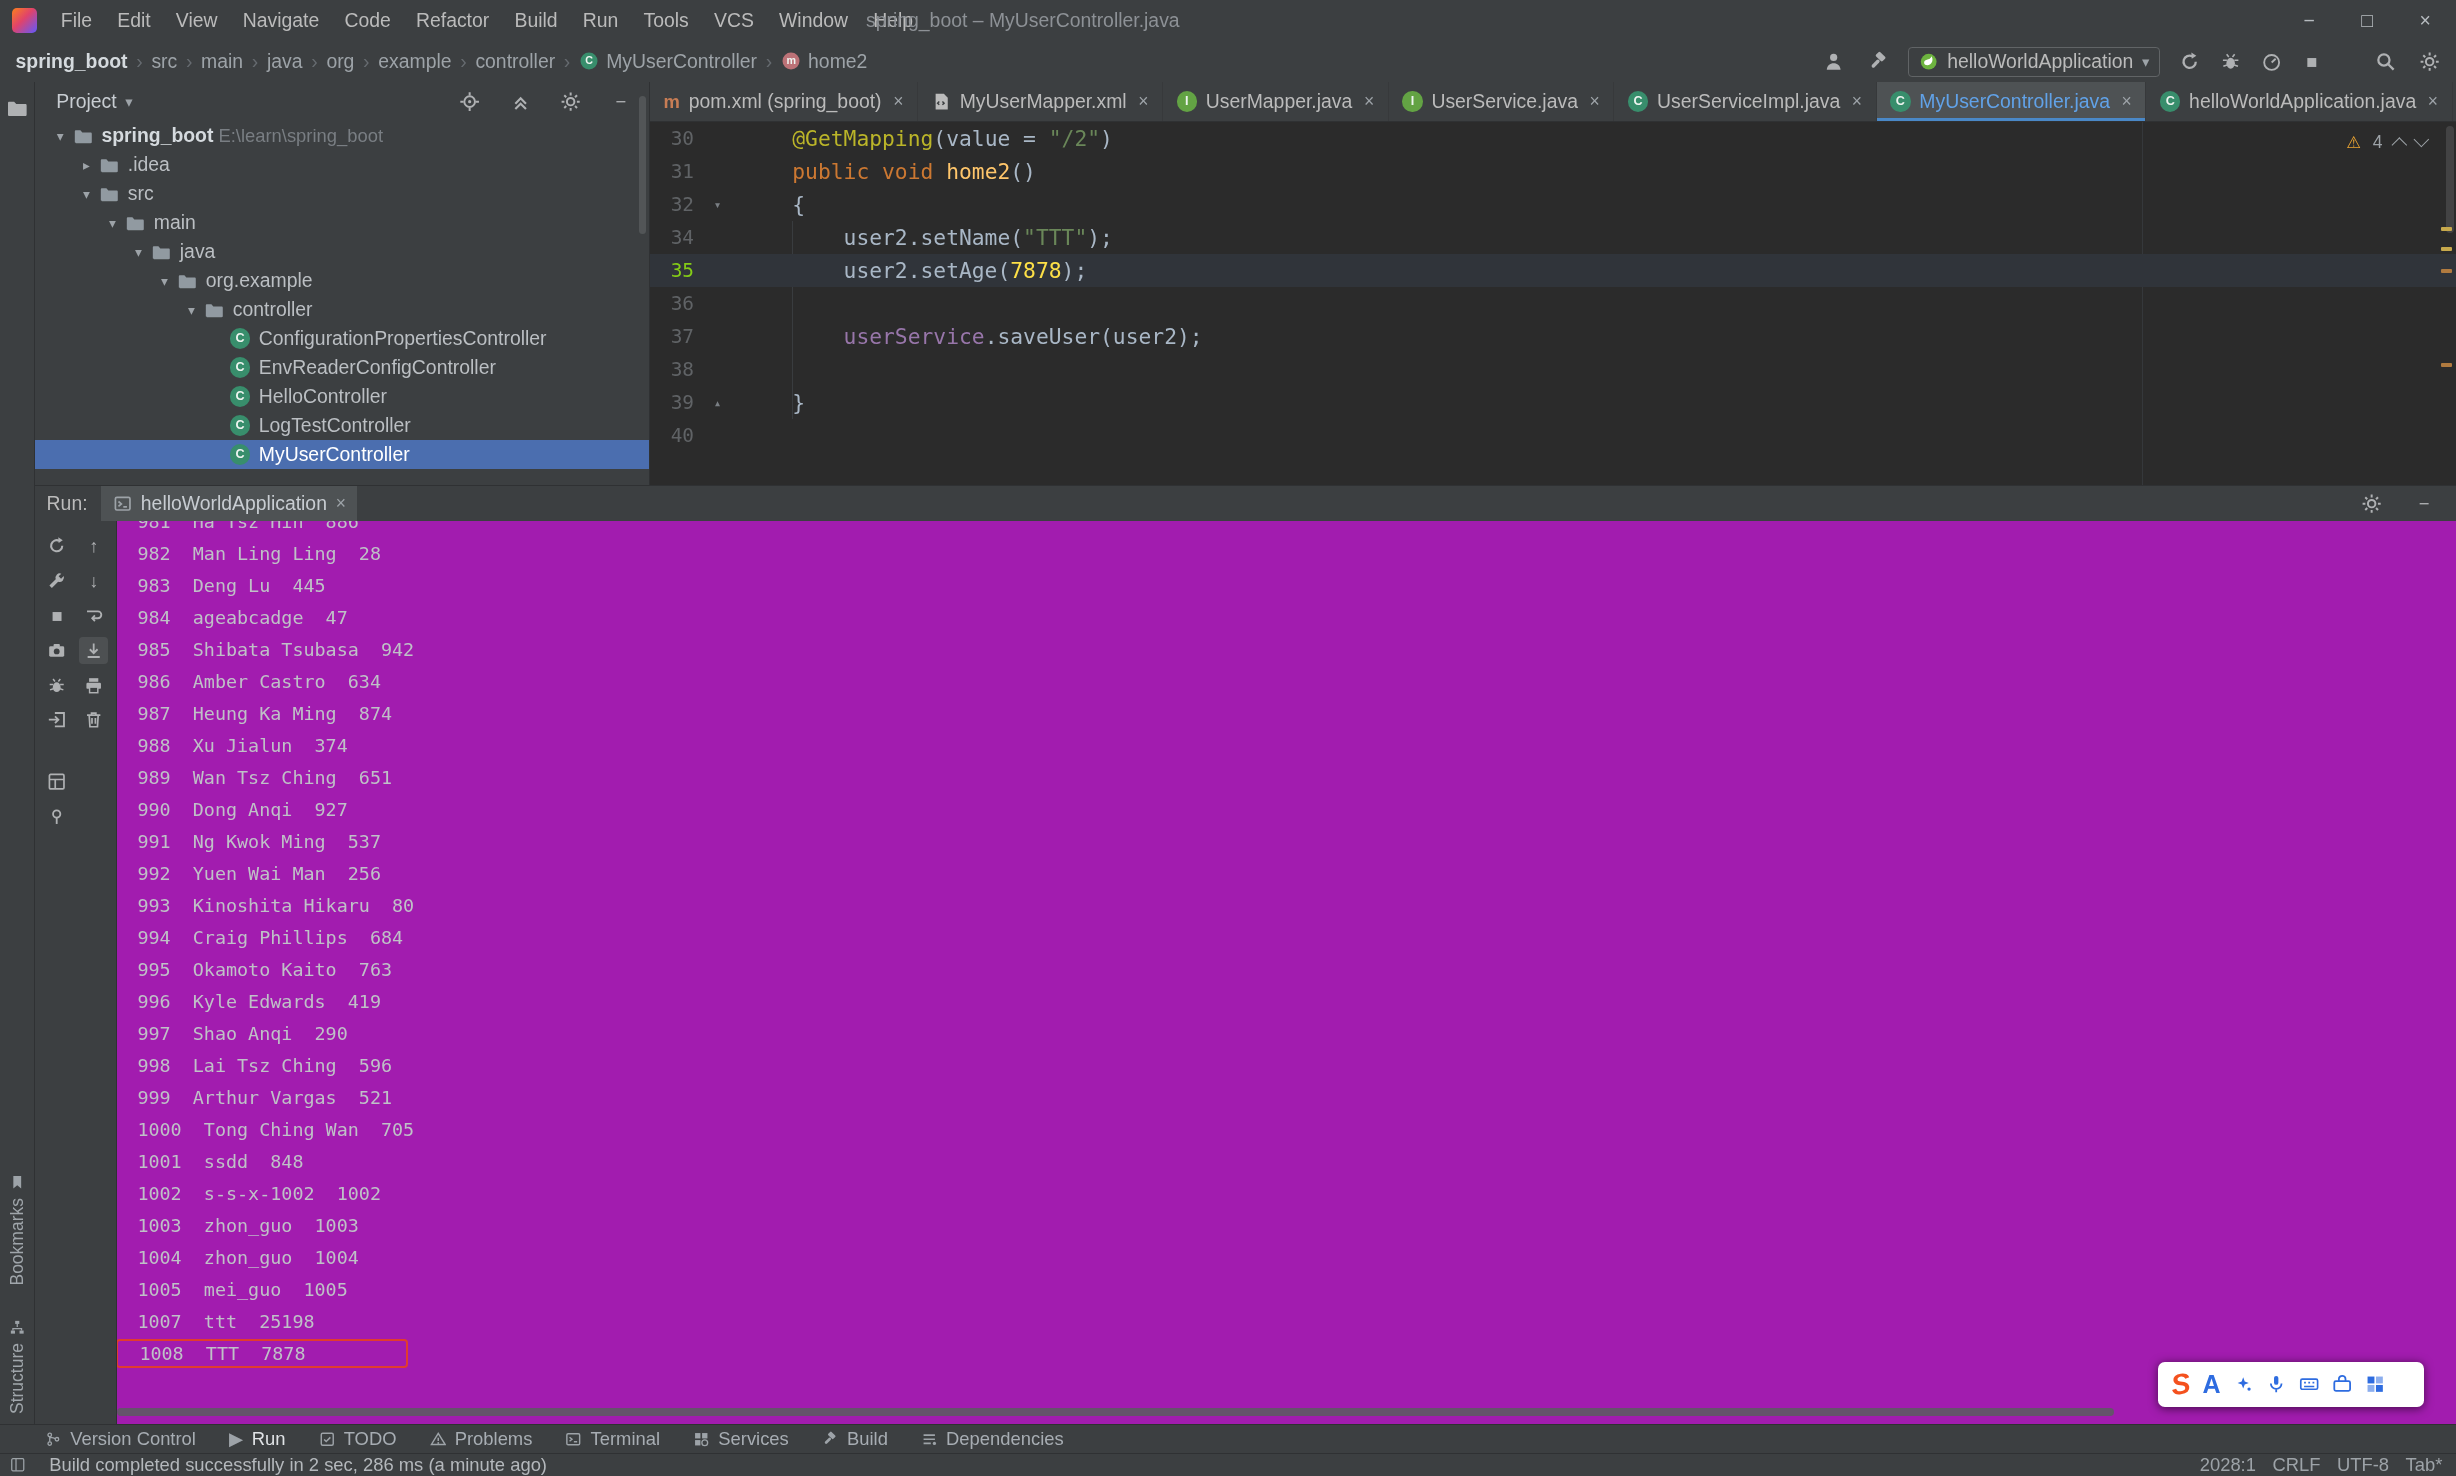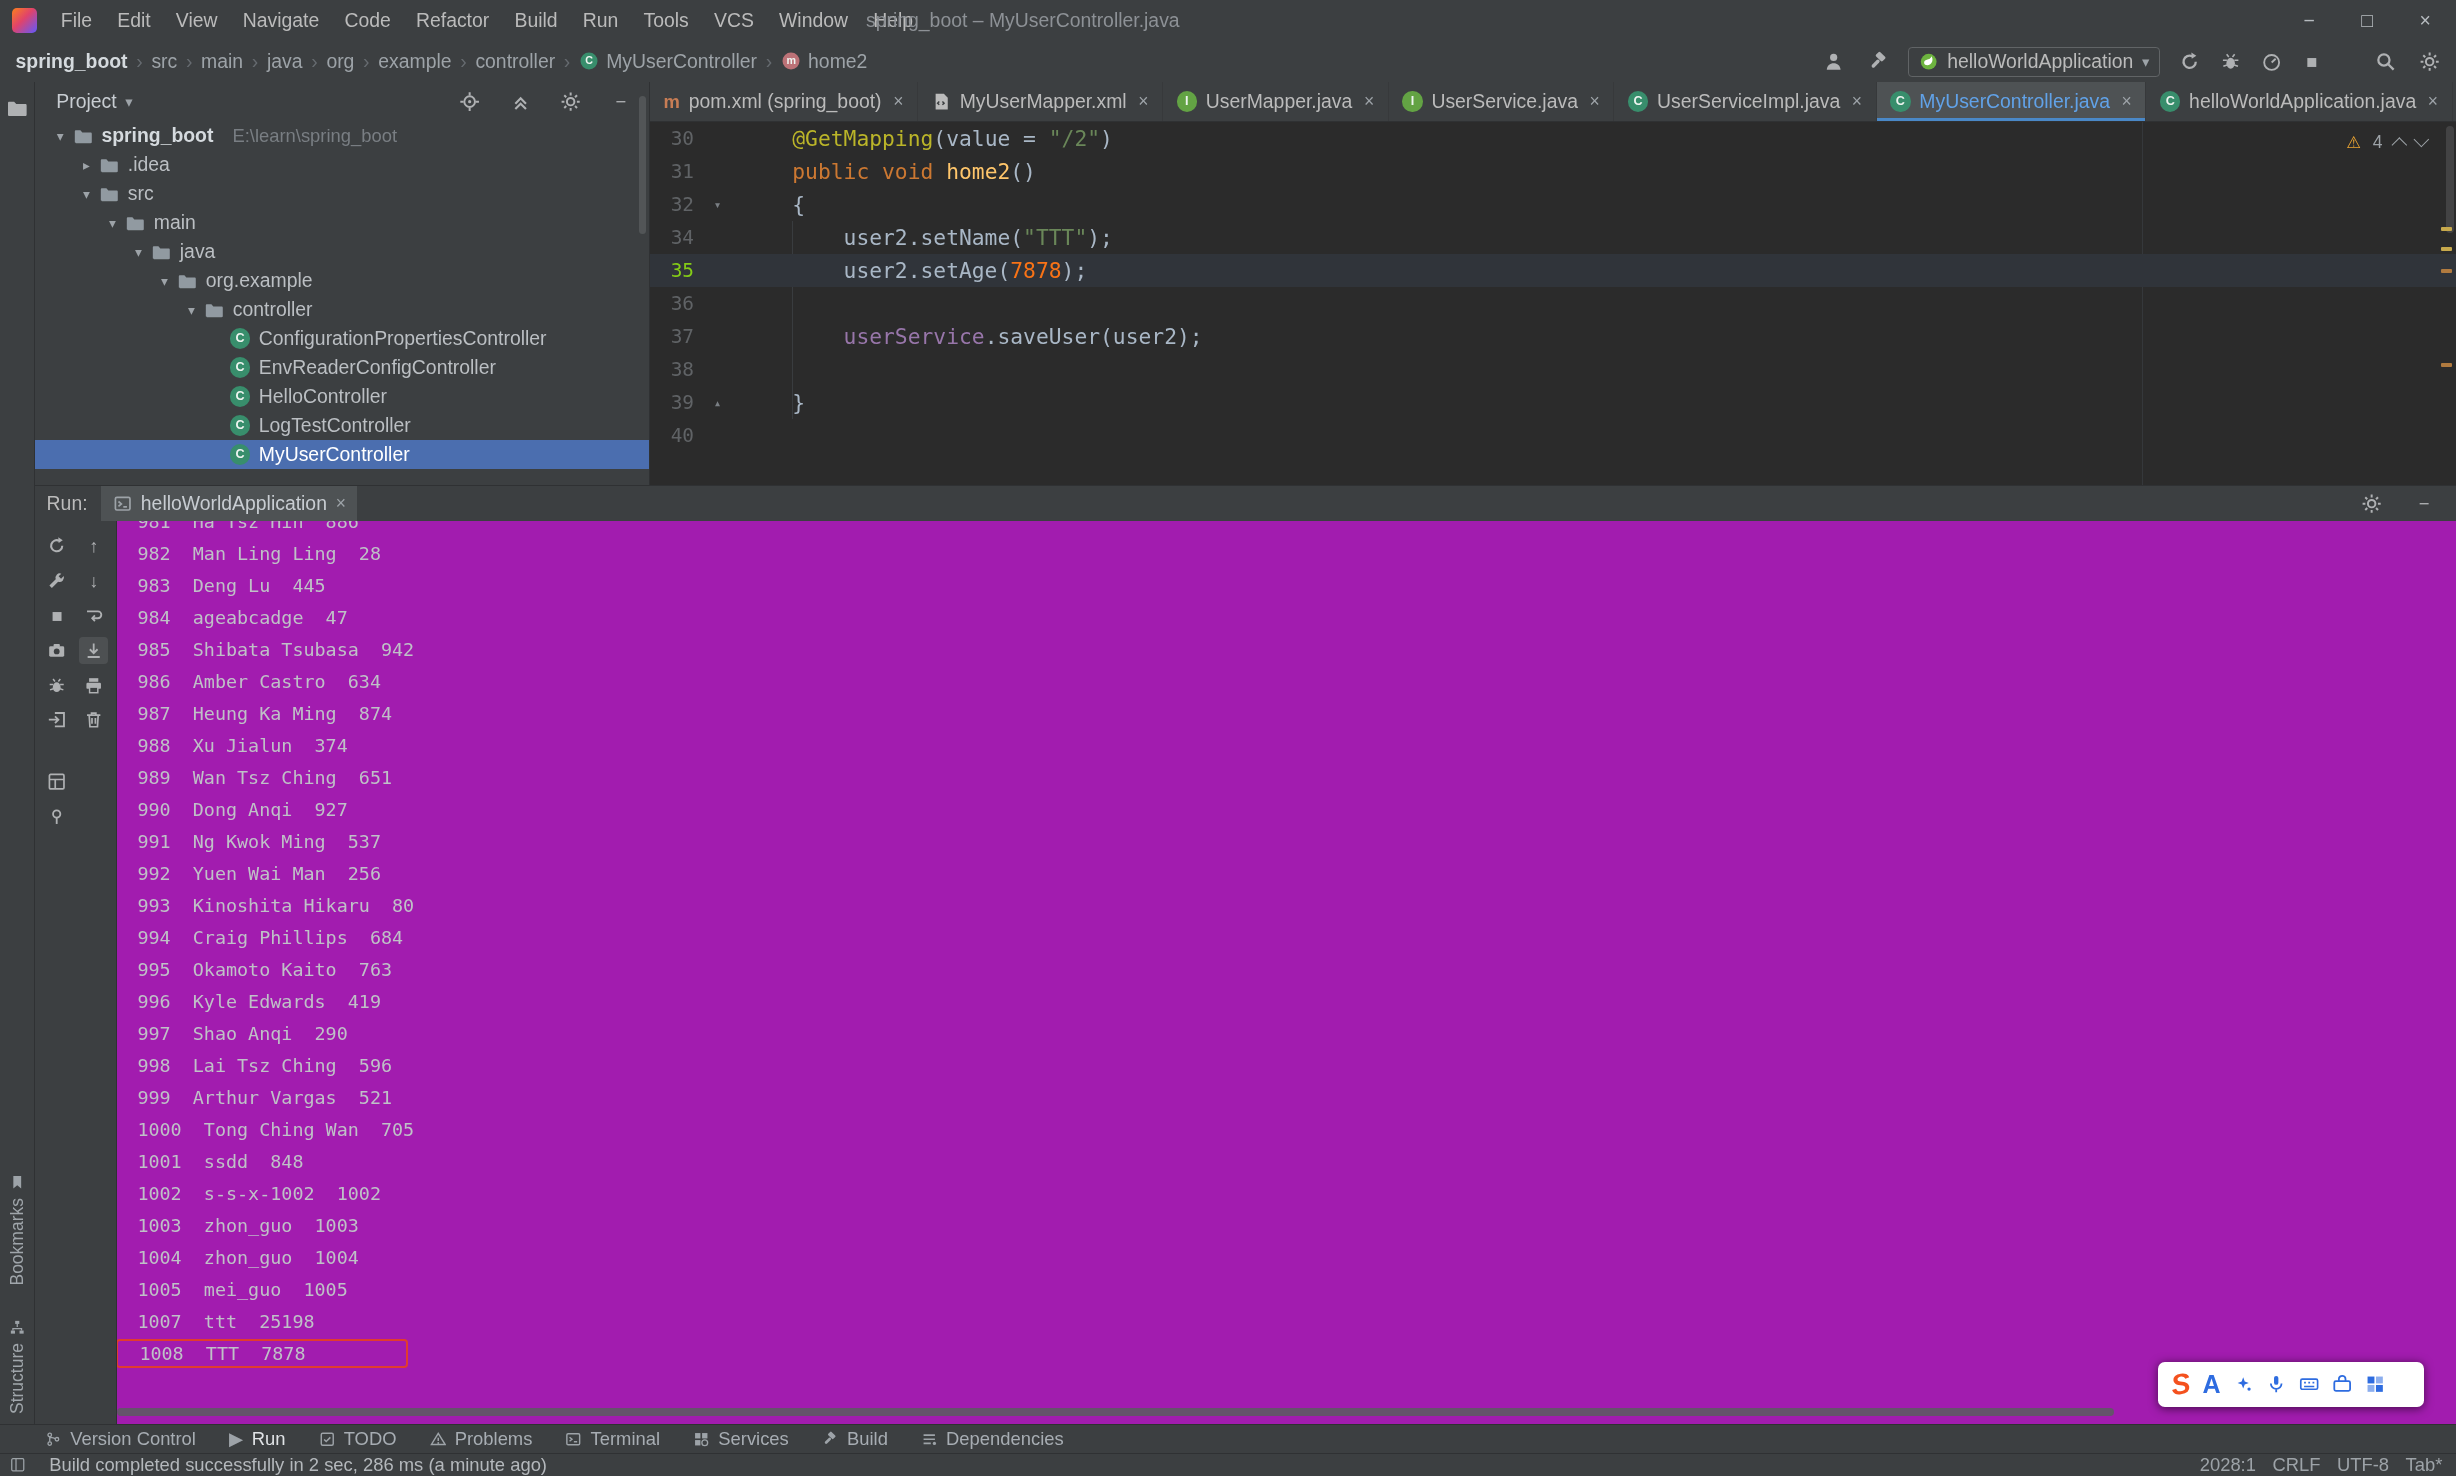--- a/index.html
+++ b/index.html
@@ -56,21 +56,21 @@
   .pp-header .dd{margin-left:8.7px;font-size:14.6px;color:#9da3a8}
   .pp-actions{margin-left:auto;display:flex;gap:21.3px}
   .pp-tree{position:relative;height:364px;overflow:hidden;font-size:19.4px}
   .tree-row{height:29px;display:flex;align-items:center;color:#bbbfc3;white-space:nowrap}
   .tree-row.selected{background:#4b6eaf;color:#ffffff}
   .tw-chev{width:23px;text-align:center;color:#9da3a8;font-size:13.6px;flex:none}
   .tw-icon{width:22px;flex:none;display:inline-flex;justify-content:center;color:#919aa1}
   .tw-icon svg{width:19.4px;height:19.4px}
   .tree-label{margin-left:7.8px}
   .tree-label.bold{font-weight:bold;color:#d5dade}
-  .tree-path{margin-left:19px;color:#797e83;font-size:18.4px}
+  .tree-path{margin-left:5px;color:#797e83;font-size:18.4px}
   .pp-scroll{position:absolute;right:2.9px;top:13.6px;width:6.8px;height:138px;background:#5a5d5f;border-radius:3.9px;opacity:.75}
 
   
   .editor-area{position:absolute;top:82px;left:650px;right:0;height:403px}
   .tabbar{height:40px;background:#3c3f41;border-bottom:1px solid #2f3133;display:flex;align-items:stretch}
   .etab{display:flex;align-items:center;gap:8.7px;padding:0 13.6px;font-size:19.4px;color:#bbbbbb;
     border-right:1px solid #37393b;position:relative}
   .etab .close{color:#9da3a8;font-size:17.5px;margin-left:2.9px}
   .etab.active{background:#4e5254;color:#61a2e8}
   .etab.active::after{content:"";position:absolute;left:0;right:0;bottom:0;height:2.9px;background:#4a88c7}
@@ -78,21 +78,21 @@
   .margin-guide{position:absolute;left:1492px;top:0;bottom:0;width:1px;background:#35383b}
   .indent-guide{position:absolute;left:142px;top:99px;height:198px;width:1px;background:#393c3f}
   .code-lines{position:relative}
   .code-line{display:flex;height:33px;line-height:33px;font-family:"DejaVu Sans Mono","Liberation Mono",monospace;
     font-size:21.3px;white-space:pre}
   .code-line.current{background:#30343a}
   .ln{width:44px;text-align:right;color:#606366;font-size:19.4px;flex:none}
   .code-line.current .ln{color:#84cc16}
   .fold{width:47px;flex:none;text-align:center;color:#7a7f84;font-size:12.6px}
   .ctext{color:#a9b7c6}
-  .tok-kw{color:#cc7832}.tok-str{color:#6a8759}.tok-num{color:#f97316}
+  .tok-kw{color:#cc7832}.tok-str{color:#6a8759}.tok-num{color:#fde047}
   .tok-ann{color:#bbb529}.tok-decl{color:#ffc66b}.tok-field{color:#9876aa}
   .editor-widget{position:absolute;top:9.7px;right:29px;display:flex;align-items:center;gap:11.6px;
     font-size:17.5px;color:#9da3a8}
   .editor-widget .warn{color:#f0a732;font-size:16.5px}
   .chev-btn{width:10.7px;height:10.7px;border-right:1.9px solid #9da3a8;border-bottom:1.9px solid #9da3a8;display:inline-block}
   .chev-up{transform:rotate(-135deg);margin-top:6.8px}
   .chev-down{transform:rotate(45deg);margin-bottom:4.9px}
   .escroll{position:absolute;right:1.9px;top:3.9px;width:7.8px;height:107px;background:rgba(190,195,200,.16);border-radius:3.9px}
   .stripe-mark{position:absolute;right:3.9px;width:11.6px;height:3.9px;border-radius:1px}
 

